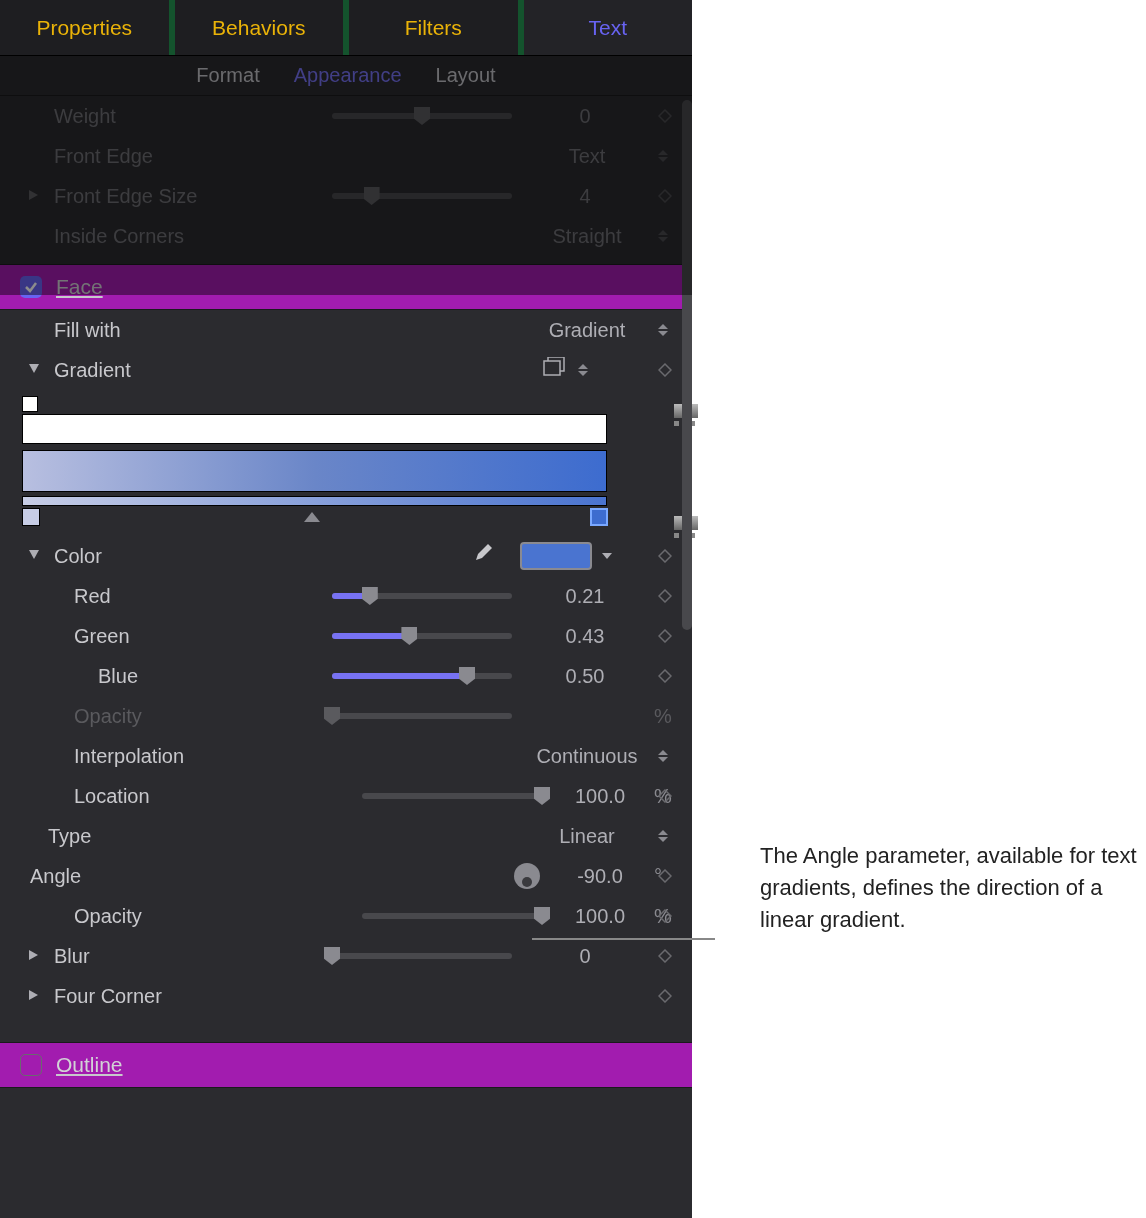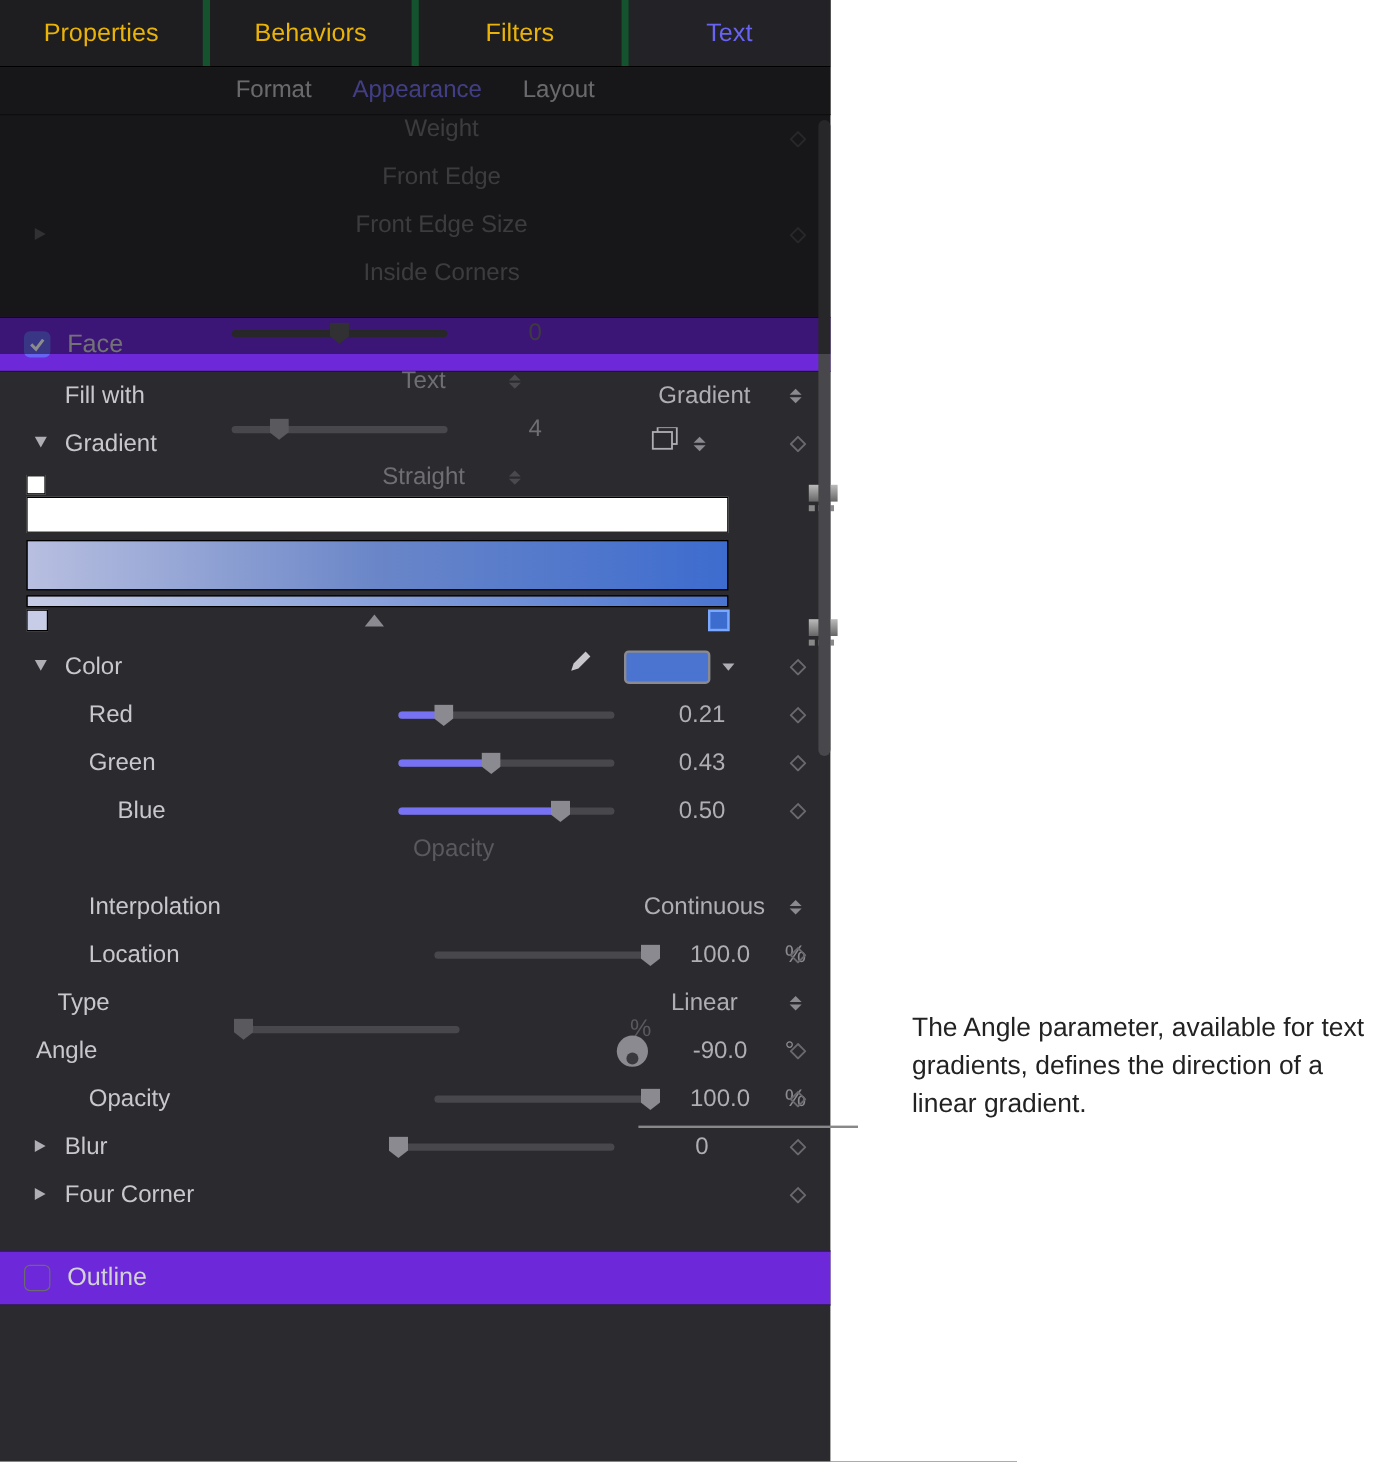--- a/index.html
+++ b/index.html
@@ -8,39 +8,39 @@
   .mask { position: absolute; top: 56px; left: 0; right: 0; height: 239px; background: rgba(0,0,0,0.45); pointer-events:none; z-index:5;}
   .tabs-main { display: flex; height: 56px; background: #1e1e21; border-bottom: 1px solid #000; }
   .tabs-main .tab { flex: 1; display:flex; align-items:center; justify-content:center; color:#eab308; font-size:21px; cursor:pointer; border-right:6px solid #14532d;}
   .tabs-main .tab:last-child{border-right:none;}
   .tabs-main .tab.active { color:#6863f2; background:#232327;}
   .subtabs { display:flex; height:40px; background:#2b2b2f; border-bottom:1px solid #1a1a1c; align-items:center; justify-content:center; gap:34px;}
   .subtabs .stab { color:#c2c2c7; font-size:20px; cursor:pointer;}
   .subtabs .stab.active { color:#7772f3;}
   .scroll { position:relative; }
   .row { display:flex; align-items:center; height:40px; padding:0 10px 0 54px; position:relative;}
-  .row.dimmed { color:#6e6e73;flex-direction:column;}
+  .row.dimmed { color:#6e6e73;}
   .row .label { flex: 0 0 170px; font-size:20px;}
   .row .control { flex:1; display:flex; align-items:center; justify-content:flex-end; padding-right:10px;}
   .value { min-width:130px; text-align:center; font-size:20px; color:#aeaeb4;}
   .value.dim { color:#6e6e73;}
   .unit { width:22px; text-align:left; color:#8a8a90; font-size:20px; padding-left:4px;}
   .kf { position:absolute; right:20px; top:50%; transform:translateY(-50%); width:14px; height:14px; }
   .kf svg{display:block;}
   .kf.dim svg path{stroke:#4a4a4e;}
   .disclosure { position:absolute; left:28px; top:50%; transform:translateY(-50%); width:14px; height:14px; cursor:pointer;}
   .disclosure.right svg{transform:rotate(-90deg);}
   .disclosure svg{display:block;}
   .stepper { width:14px; height:20px; margin-left:6px; display:flex; flex-direction:column; justify-content:center; gap:2px;}
   .stepper .up,.stepper .down{width:0;height:0;border-left:5px solid transparent;border-right:5px solid transparent;}
   .stepper .up{border-bottom:5px solid #8a8a90;}
   .stepper .down{border-top:5px solid #8a8a90;}
   .stepper.dim .up{border-bottom-color:#4a4a4e;}
   .stepper.dim .down{border-top-color:#4a4a4e;}
-  .section { background:#6d28d9; height:46px; display:flex; align-items:center; padding-left:20px; border-top:1px solid #1a1a1c; border-bottom:1px solid #1a1a1c; margin-top:8px;}
+  .section { background:#a21caf; height:46px; display:flex; align-items:center; padding-left:20px; border-top:1px solid #1a1a1c; border-bottom:1px solid #1a1a1c; margin-top:8px;text-decoration:underline;}
   .checkbox { width:22px; height:22px; border-radius:5px; margin-right:14px; display:flex; align-items:center; justify-content:center; cursor:pointer;}
   .checkbox.checked { background:#6863f2;}
   .checkbox.unchecked { border:1.5px solid #6a6a6f;}
   .checkbox svg{display:block;}
   .section .title { font-size:21px; color:#d2d2d6;}
   .slider { position:relative; width:180px; height:6px; background:#48484c; border-radius:3px; margin-right:8px;}
   .slider .fill { position:absolute; left:0; top:0; bottom:0; background:#7772f3; border-radius:3px;}
   .slider .thumb { position:absolute; top:50%; transform:translate(-50%,-50%); width:16px; height:18px; background:#8a8a90; clip-path:polygon(0 0,100% 0,100% 65%,50% 100%,0 65%);}
   .slider.dim .thumb{background:#5a5a5e;}
   .gradient-editor { padding:6px 22px 8px 22px;}

